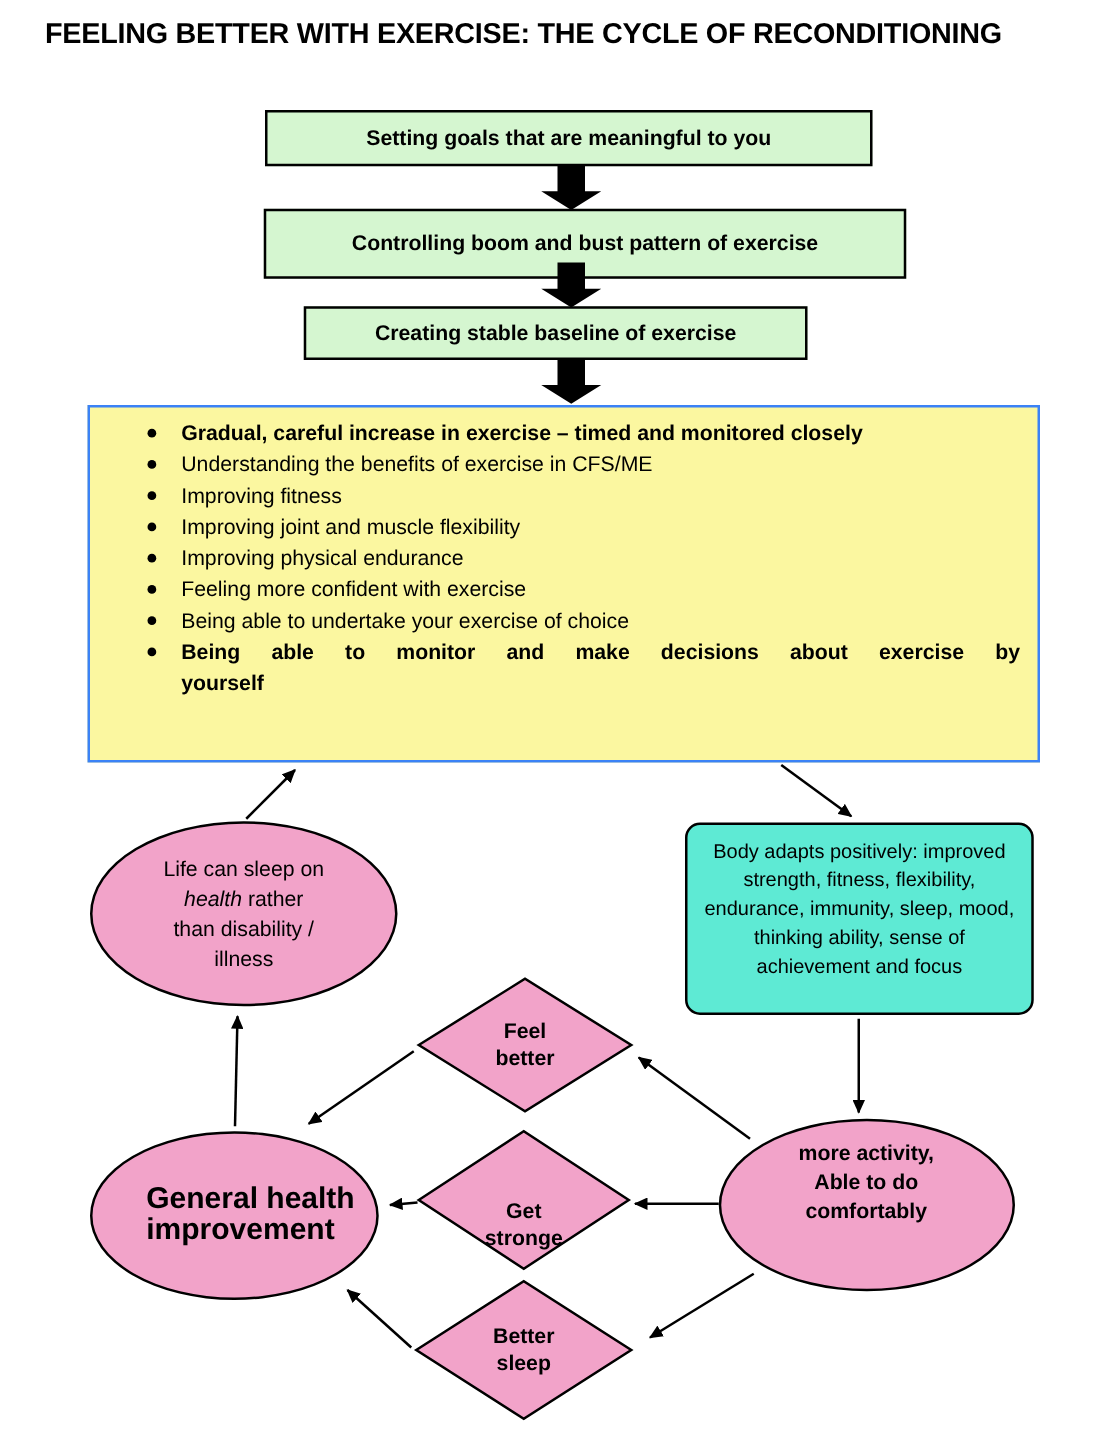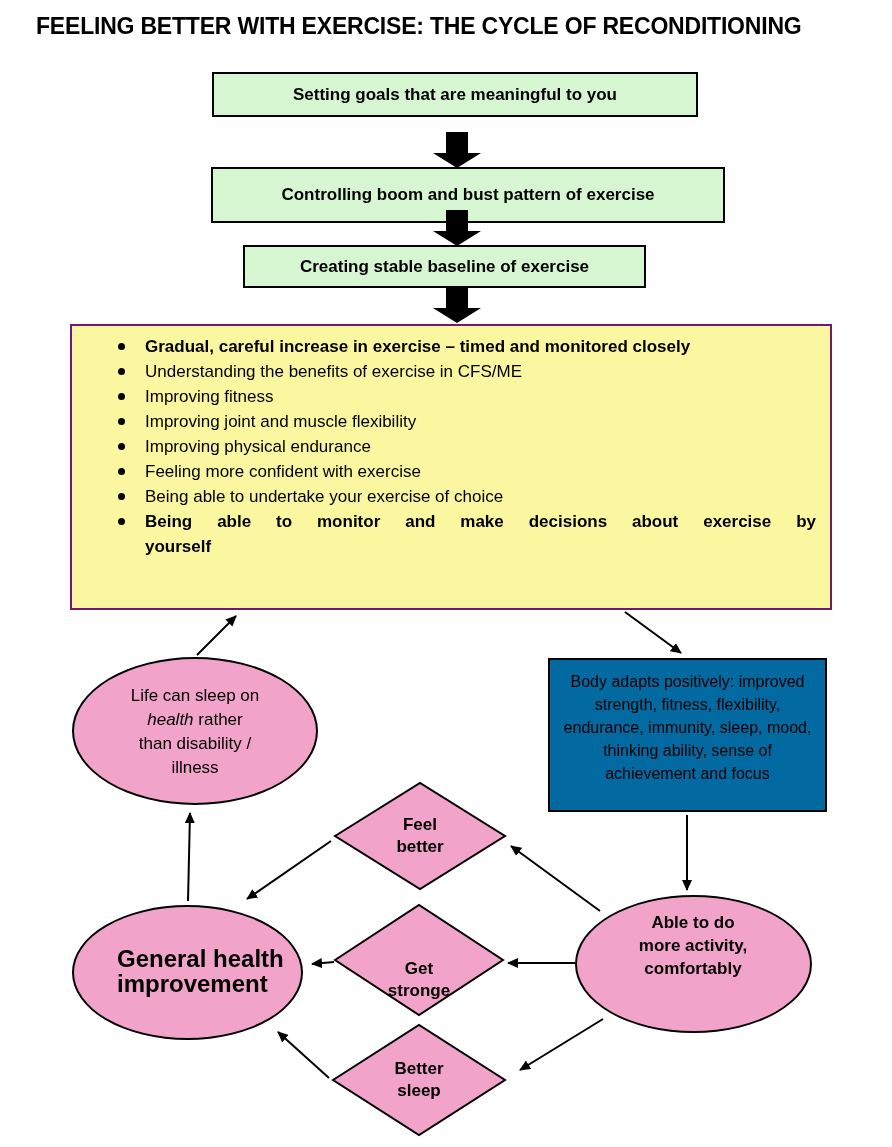--- a/index.html
+++ b/index.html
@@ -11,27 +11,27 @@
     font-size:23px; font-weight:bold; letter-spacing:-0.2px; white-space:nowrap;
   }
 
   .flow-box {
     position:absolute; box-sizing:border-box;
     border:2px solid #000;
     display:flex; align-items:center; justify-content:center;
     font-weight:bold; font-size:17px; text-align:center;
     z-index:2;
   }
-  .gb1 { left:212px; top:72px;  width:486px; height:45px; }
+  .gb1 { left:212px; top:88px;  width:486px; height:45px; }
   .gb2 { left:211px; top:167px; width:514px; height:56px; }
   .gb3 { left:243px; top:245px; width:403px; height:43px; }
 
   .benefits-box {
     position:absolute; left:70px; top:324px; width:762px; height:286px;
-    box-sizing:border-box; border:2px solid #701a75; z-index:2;
+    box-sizing:border-box; border:2px solid #3b82f6; z-index:2;
   }
   .benefits-list {
     margin:8px 0 0 0; padding:0 14px 0 73px; list-style:none;
     font-size:17px;
   }
   .benefits-list li { position:relative; line-height:25px; }
   .benefits-list li::before {
     content:""; position:absolute; left:-27px; top:9px;
     width:7px; height:7px; border-radius:50%; background:#000;
   }
@@ -95,21 +95,21 @@
       <li>Improving physical endurance</li>
       <li>Feeling more confident with exercise</li>
       <li>Being able to undertake your exercise of choice</li>
       <li class="b">
         <div class="jline">Being able to monitor and make decisions about exercise by</div>
         <div>yourself</div>
       </li>
     </ul>
   </div>
 
-  <div class="adapt-box" style="background: #0369a1;">
+  <div class="adapt-box" style="background: #5eead4; border-radius: 12px;">
     <span>Body adapts positively: improved strength, fitness, flexibility, endurance, immunity, sleep, mood, thinking ability, sense of achievement and focus</span>
   </div>
 
   <div class="ellipse el-life" style="background: rgb(242, 163, 201);"></div>
   <div class="ellipse el-ghi" style="background: rgb(242, 163, 201);"></div>
   <div class="ellipse el-able" style="background: rgb(242, 163, 201);"></div>
 
   <svg class="overlay" width="892" height="1147" viewBox="0 0 892 1147">
     <defs>
       <marker id="ah" markerWidth="12" markerHeight="10" refX="10" refY="5" orient="auto" markerUnits="userSpaceOnUse">
@@ -143,22 +143,22 @@
     <div>than disability /</div>
     <div>illness</div>
   </div>
 
   <div class="shape-text ghi-text">
     <div>General health</div>
     <div>improvement</div>
   </div>
 
   <div class="shape-text able-text">
+    <div>more activity,</div>
     <div>Able to do</div>
-    <div>more activity,</div>
     <div>comfortably</div>
   </div>
 
   <div class="shape-text diamond-text dt-feel">
     <div>Feel</div>
     <div>better</div>
   </div>
   <div class="shape-text diamond-text dt-strong">
     <div>Get</div>
     <div>stronge</div>

